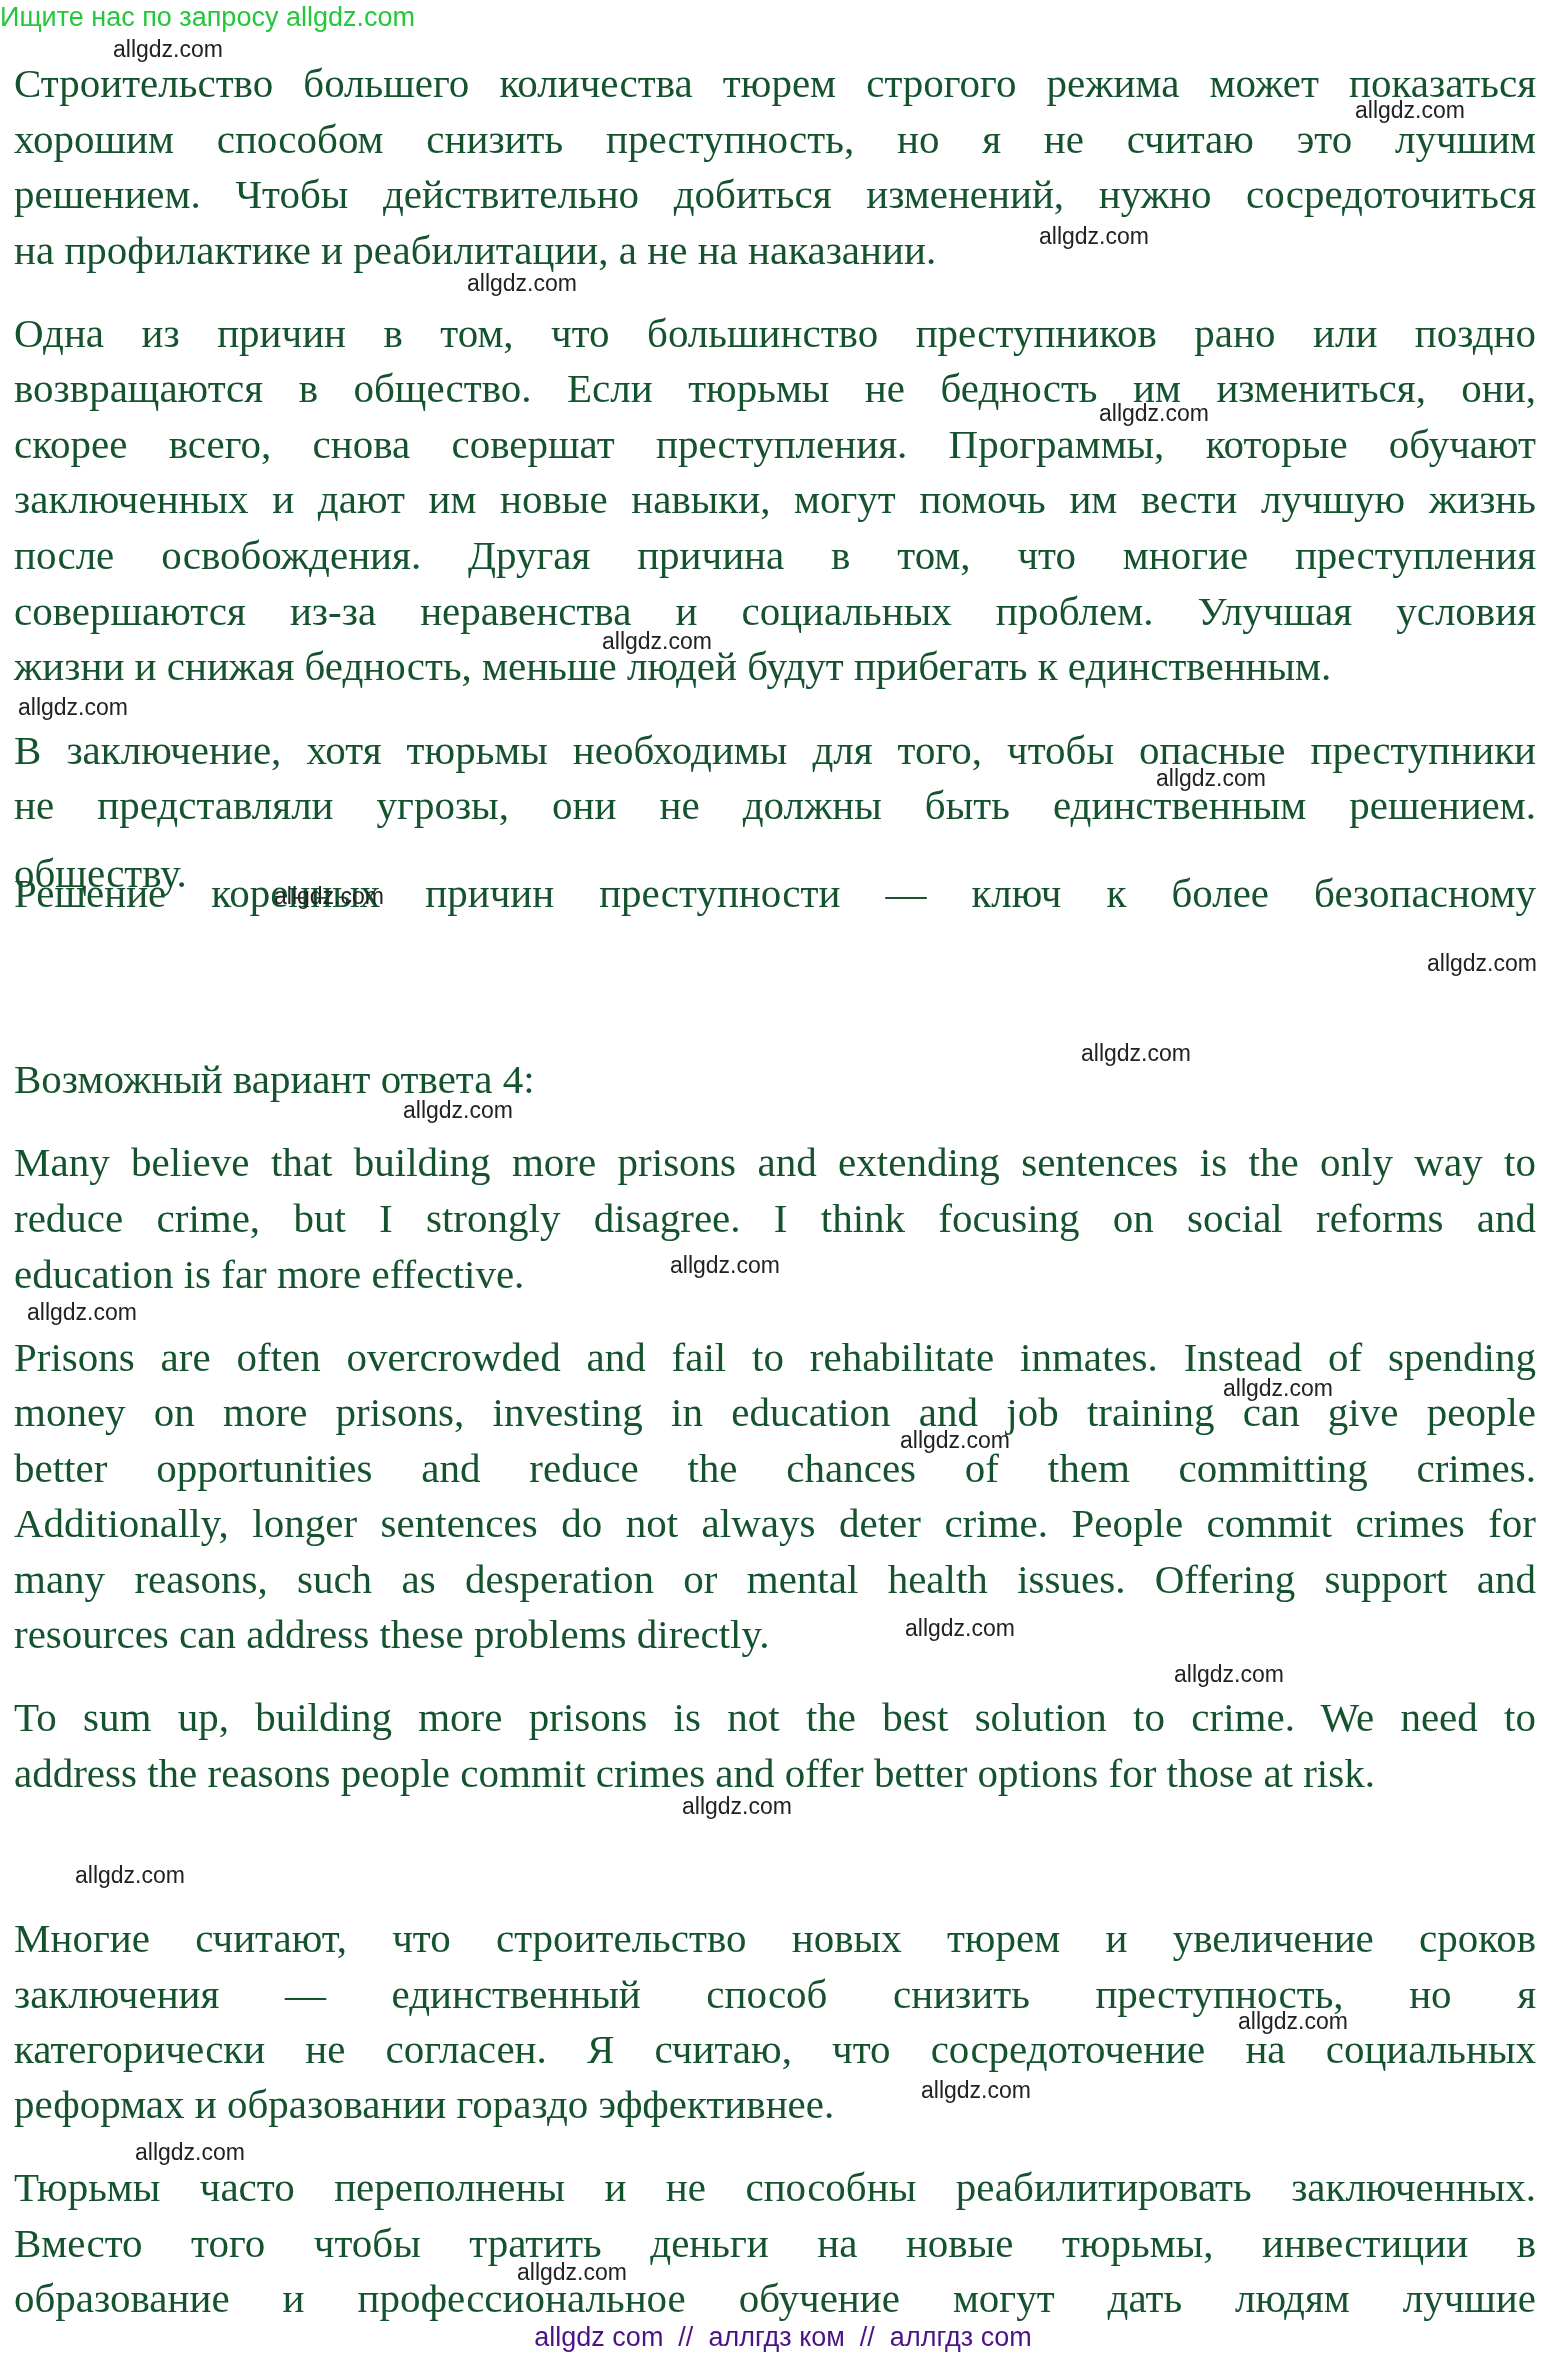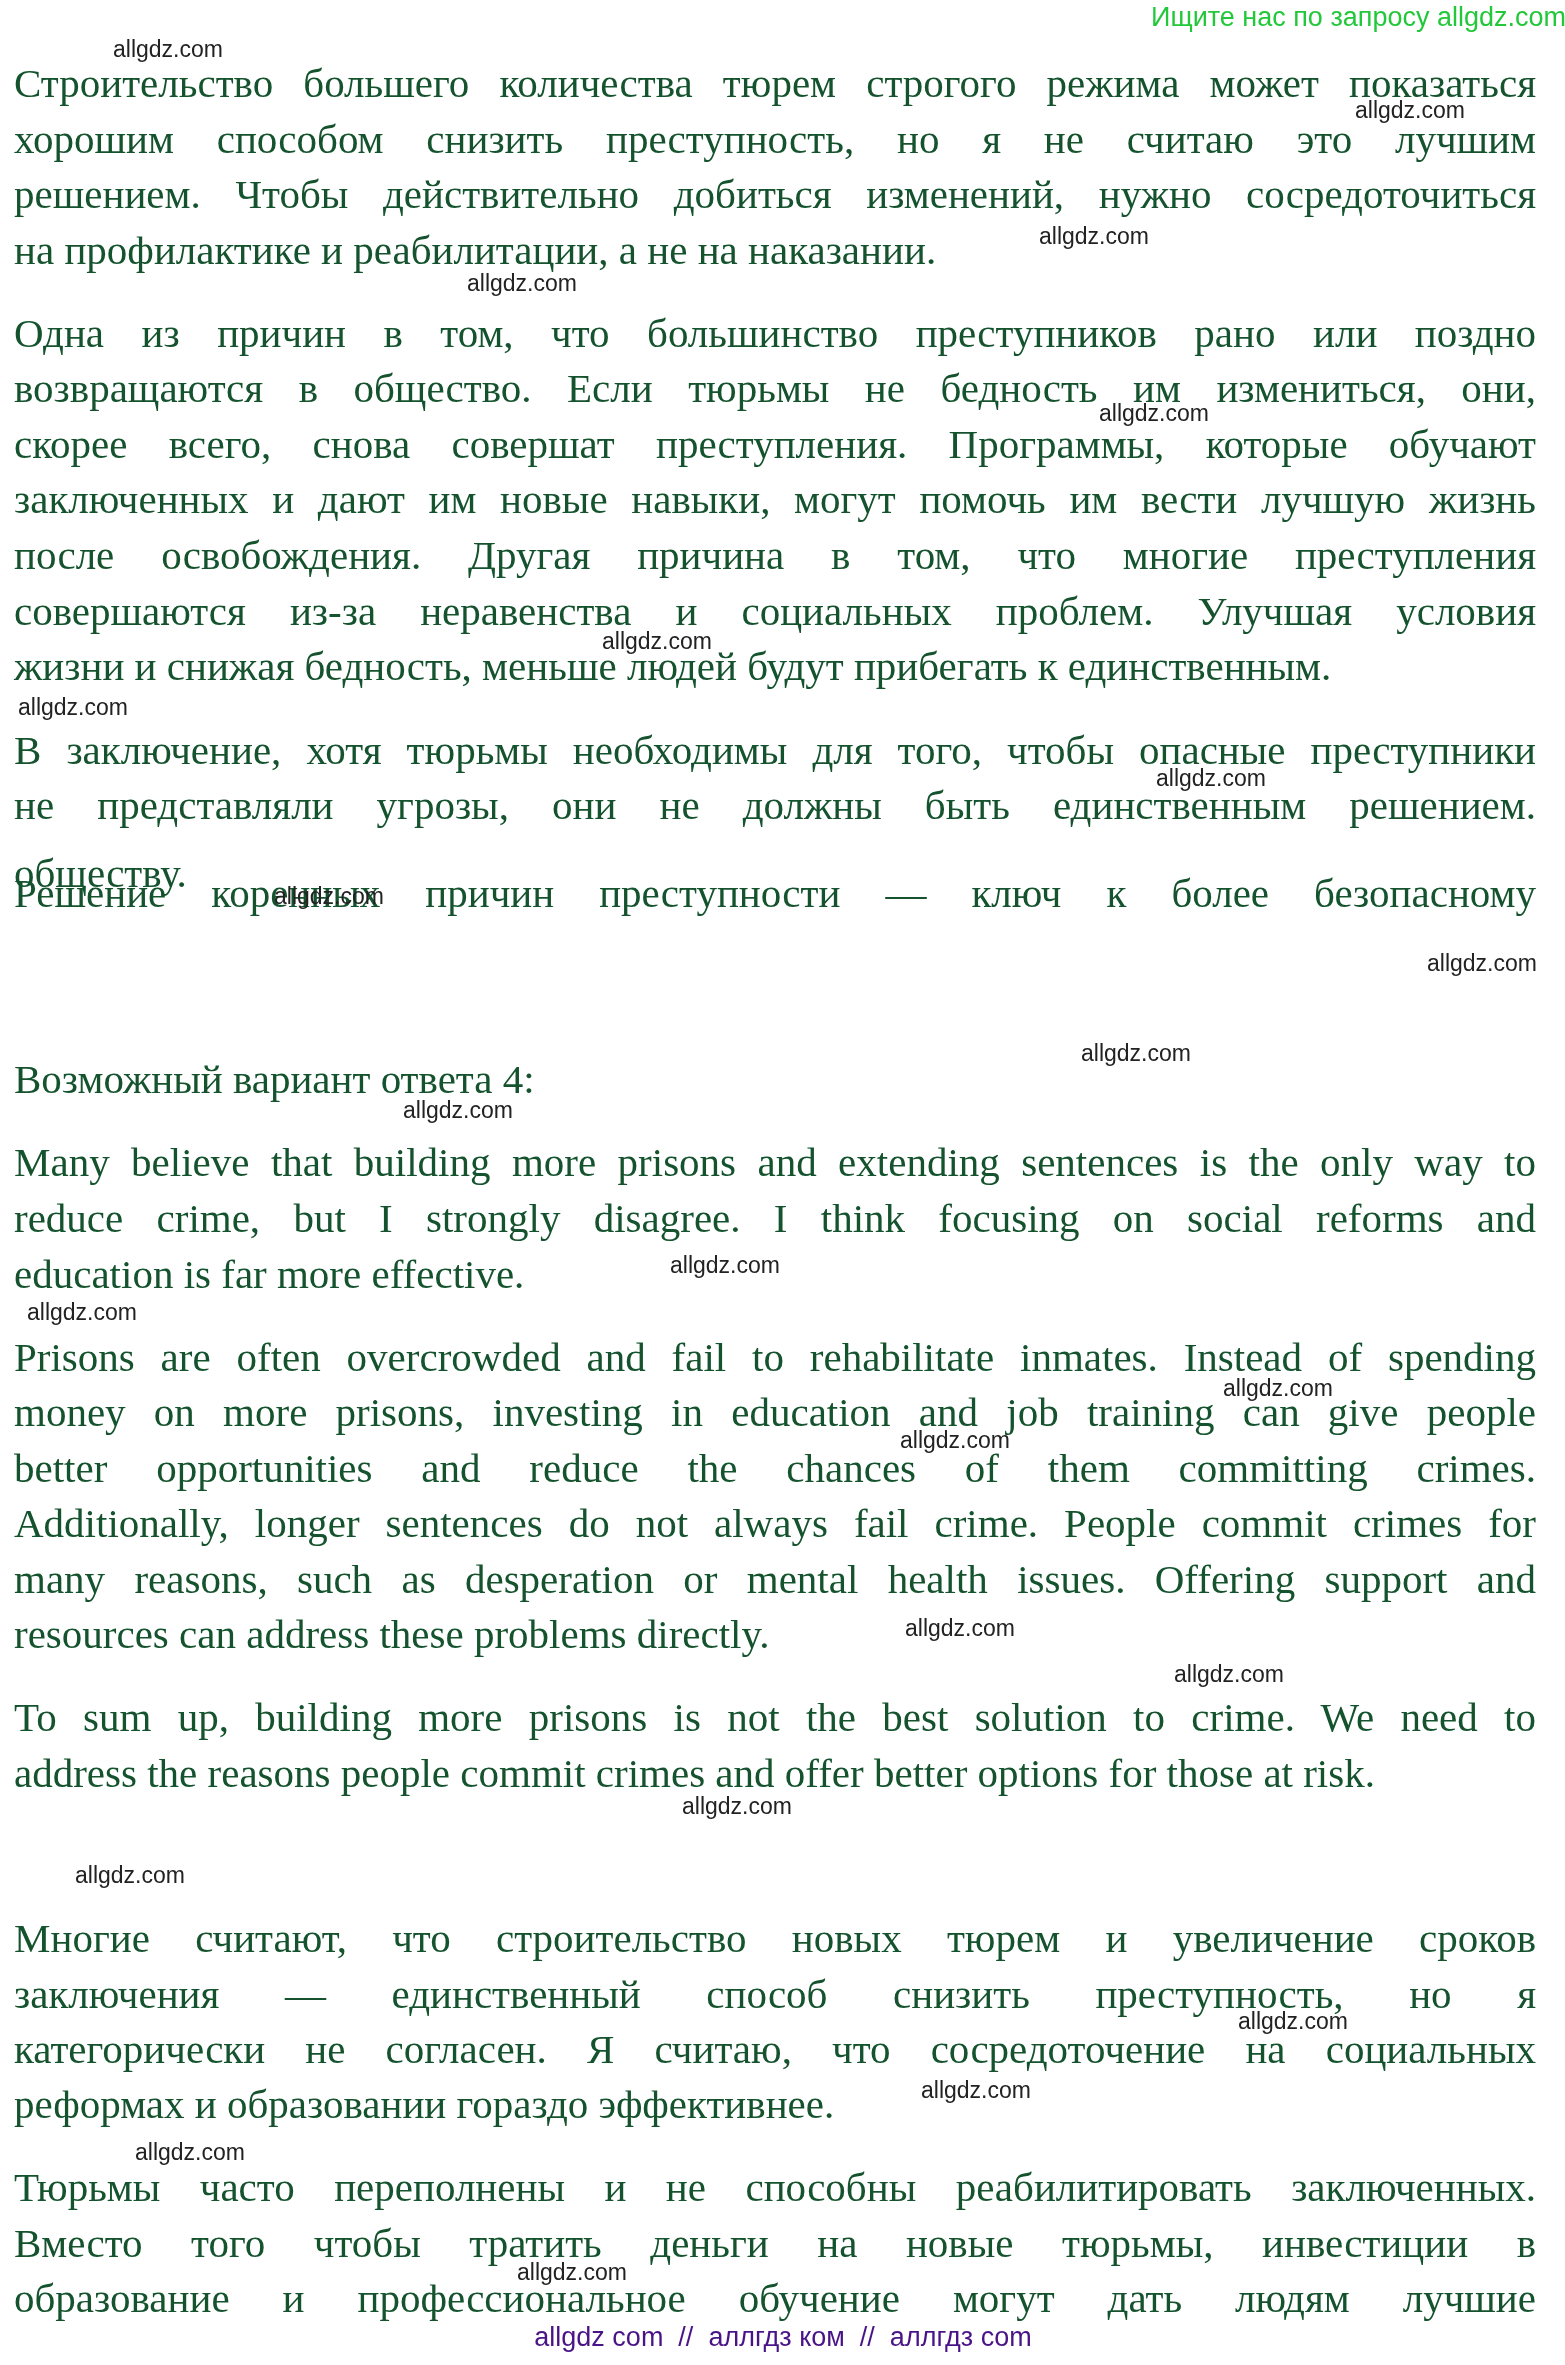--- a/index.html
+++ b/index.html
@@ -1,17 +1,17 @@
 <!DOCTYPE html>
 <html style="font-size:12.5px"><head>
 <meta charset="utf-8">
 <style>
   html, body { margin:0; padding:0; background:#ffffff; }
   body { width:1566px; height:2366px; position:relative; overflow:hidden; }
-  .header { position:absolute; left:0; top:1.6px; width:1566px; text-align:right;
+  .header { position:absolute; left:0; top:1.6px; width:1566px; text-align:left;
     font-family:"Liberation Sans", sans-serif; font-size:27px; color:#22c83a; }
   .footer { position:absolute; left:0; top:2322px; width:1566px; text-align:center;
     font-family:"Liberation Sans", sans-serif; font-size:27px; color:#4a1487; white-space:pre; }
   .line { position:absolute; left:14px; width:1522px; height:50px;
     font-family:"Liberation Serif", serif; font-size:41px; line-height:50px; color:#14532d;
     text-align:justify; text-align-last:justify; white-space:nowrap; }
   .line.last { text-align-last:left; }
   .line span.inner { display:inline-block; width:100%; white-space:normal; text-align:justify; text-align-last:inherit; }
   .wm { position:absolute; font-family:"Liberation Sans", sans-serif; font-size:23px; color:#222; line-height:23.5px; white-space:nowrap; }
 </style>
@@ -49,21 +49,21 @@
 <div>
   <div class="line" style="top:1137px"><span class="inner">Many believe that building more prisons and extending sentences is the only way to</span></div>
   <div class="line" style="top:1193px"><span class="inner">reduce crime, but I strongly disagree. I think focusing on social reforms and</span></div>
   <div class="line last" style="top:1249px"><span class="inner">education is far more effective.</span></div>
 </div>
 
 <div>
   <div class="line" style="top:1332px"><span class="inner">Prisons are often overcrowded and fail to rehabilitate inmates. Instead of spending</span></div>
   <div class="line" style="top:1387px"><span class="inner">money on more prisons, investing in education and job training can give people</span></div>
   <div class="line" style="top:1443px"><span class="inner">better opportunities and reduce the chances of them committing crimes.</span></div>
-  <div class="line" style="top:1498px"><span class="inner">Additionally, longer sentences do not always fail crime. People commit crimes for</span></div>
+  <div class="line" style="top:1498px"><span class="inner">Additionally, longer sentences do not always deter crime. People commit crimes for</span></div>
   <div class="line" style="top:1554px"><span class="inner">many reasons, such as desperation or mental health issues. Offering support and</span></div>
   <div class="line last" style="top:1609px"><span class="inner">resources can address these problems directly.</span></div>
 </div>
 
 <div>
   <div class="line" style="top:1692px"><span class="inner">To sum up, building more prisons is not the best solution to crime. We need to</span></div>
   <div class="line last" style="top:1748px"><span class="inner">address the reasons people commit crimes and offer better options for those at risk.</span></div>
 </div>
 
 <div>

